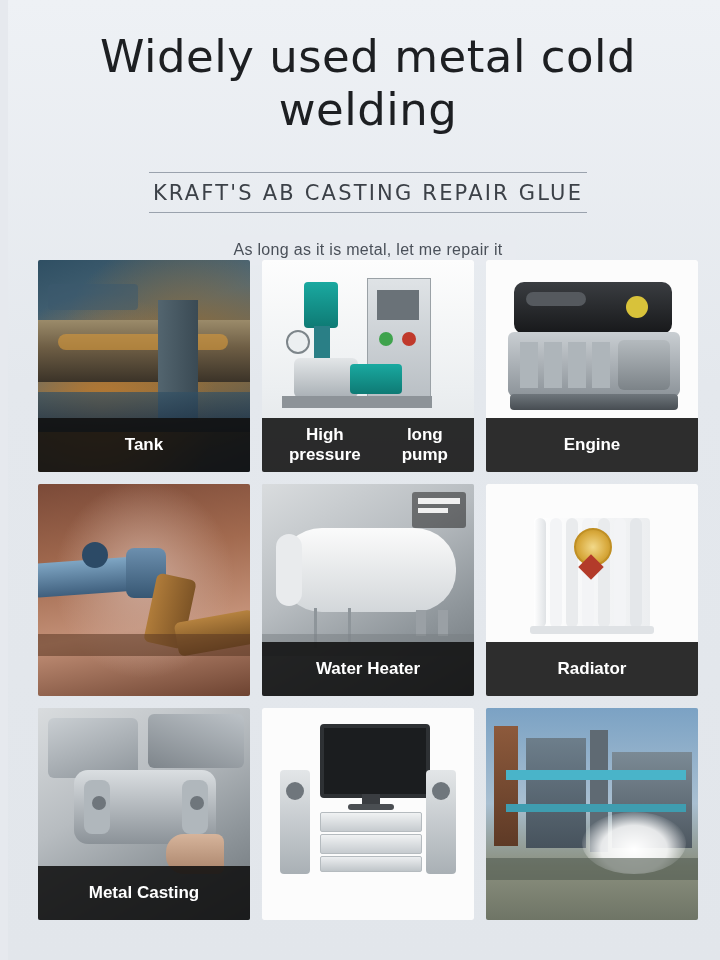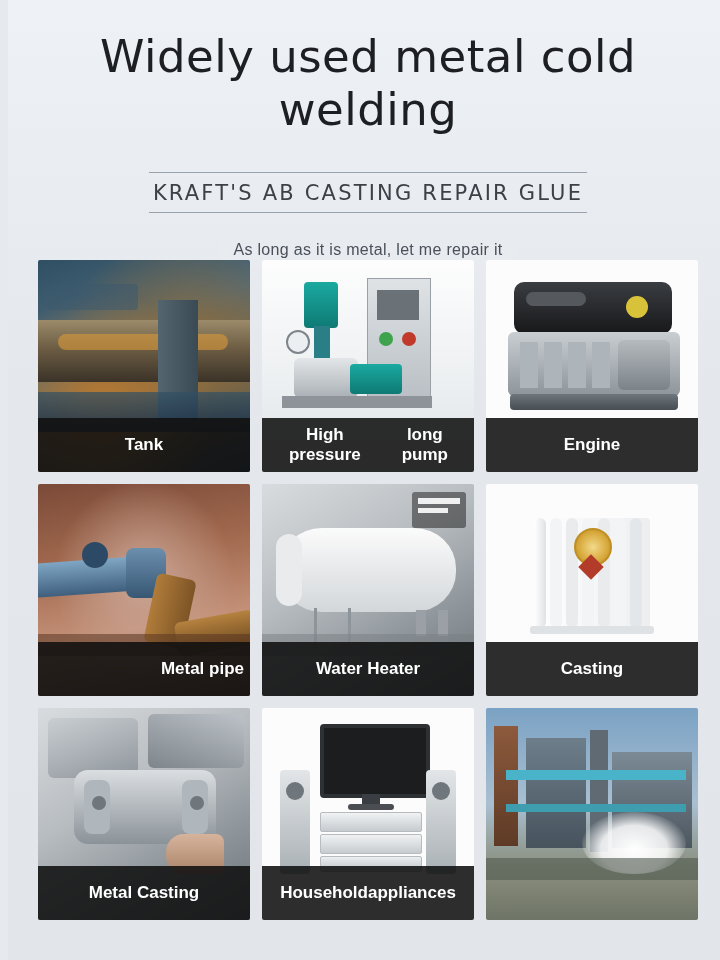--- a/index.html
+++ b/index.html
@@ -215,21 +215,20 @@
     <div class="card">
       <div class="photo">
         <div class="bg-soil"></div>
         <div class="shape" style="left:-6px;top:76px;width:110px;height:34px;background:linear-gradient(180deg,#7fa6c4,#3f5f7d);border-radius:6px;transform:rotate(-4deg);"></div>
         <div class="shape" style="left:88px;top:64px;width:40px;height:50px;background:linear-gradient(180deg,#6c8fae,#375773);border-radius:8px;"></div>
         <div class="shape" style="left:112px;top:92px;width:40px;height:70px;background:linear-gradient(90deg,#b07c3a,#7d5426);border-radius:6px;transform:rotate(12deg);"></div>
         <div class="shape" style="left:138px;top:132px;width:80px;height:34px;background:linear-gradient(180deg,#b5823f,#6f4a1f);border-radius:6px;transform:rotate(-10deg);"></div>
         <div class="shape" style="left:44px;top:58px;width:26px;height:26px;background:#2c4a66;border-radius:50%;"></div>
         <div class="shape" style="left:0;top:150px;width:212px;height:22px;background:rgba(90,55,35,0.55);"></div>
       </div>
-      <div class="caption bold">Metal pipe</div>
     </div>
 
     <div class="card">
       <div class="photo">
         <div class="bg-grayphoto"></div>
         <div class="shape" style="left:18px;top:44px;width:176px;height:84px;background:linear-gradient(180deg,#fbfbfb,#d3d7da);border-radius:42px/40px;"></div>
         <div class="shape" style="left:14px;top:50px;width:26px;height:72px;background:#e9ebed;border-radius:14px;"></div>
         <div class="shape" style="left:150px;top:8px;width:54px;height:36px;background:rgba(40,40,40,0.55);border-radius:3px;"></div>
         <div class="shape" style="left:156px;top:14px;width:42px;height:6px;background:#f0f0f0;"></div>
         <div class="shape" style="left:156px;top:24px;width:30px;height:5px;background:#f0f0f0;"></div>
@@ -244,21 +243,21 @@
 
     <div class="card">
       <div class="photo">
         <div class="bg-white"></div>
         <div class="shape" style="left:48px;top:34px;width:116px;height:110px;background:linear-gradient(90deg,#ffffff,#eceef0);border-radius:4px;"></div>
         <div class="shape" style="left:48px;top:34px;width:12px;height:110px;background:linear-gradient(90deg,#fff,#dfe2e5);border-radius:6px;box-shadow:16px 0 0 #f3f4f6,32px 0 0 #e9ebed,48px 0 0 #f3f4f6,64px 0 0 #e9ebed,80px 0 0 #f3f4f6,96px 0 0 #e4e7ea;"></div>
         <div class="shape" style="left:88px;top:44px;width:34px;height:34px;background:radial-gradient(circle,#f2d98a 0%,#d8a93c 60%,#b2871f 100%);border-radius:50%;border:2px solid #c08f23;"></div>
         <div class="shape" style="left:96px;top:74px;width:18px;height:18px;background:#b33b2a;transform:rotate(45deg);"></div>
         <div class="shape" style="left:44px;top:142px;width:124px;height:8px;background:#dfe2e5;border-radius:3px;"></div>
       </div>
-      <div class="caption">Casting</div>
+      <div class="caption">Radiator</div>
     </div>
 
     <div class="card">
       <div class="photo">
         <div class="bg-grayphoto"></div>
         <div class="shape" style="left:10px;top:10px;width:90px;height:60px;background:linear-gradient(160deg,#c9ced2,#8e959b);border-radius:6px;"></div>
         <div class="shape" style="left:110px;top:6px;width:96px;height:54px;background:linear-gradient(200deg,#bcc2c7,#7e858b);border-radius:6px;"></div>
         <div class="shape" style="left:36px;top:62px;width:142px;height:74px;background:linear-gradient(180deg,#dadee1,#8b9298);border-radius:14px;"></div>
         <div class="shape" style="left:46px;top:72px;width:26px;height:54px;background:#b0b7bc;border-radius:8px;"></div>
         <div class="shape" style="left:144px;top:72px;width:26px;height:54px;background:#b0b7bc;border-radius:8px;"></div>
@@ -276,25 +275,20 @@
         <div class="shape" style="left:100px;top:86px;width:18px;height:12px;background:#3a3d41;"></div>
         <div class="shape" style="left:86px;top:96px;width:46px;height:6px;background:#4a4e52;border-radius:3px;"></div>
         <div class="shape" style="left:18px;top:62px;width:30px;height:104px;background:linear-gradient(180deg,#e3e6e8,#a9b0b5);border-radius:4px;"></div>
         <div class="shape" style="left:164px;top:62px;width:30px;height:104px;background:linear-gradient(180deg,#e3e6e8,#a9b0b5);border-radius:4px;"></div>
         <div class="shape" style="left:24px;top:74px;width:18px;height:18px;background:#6f767c;border-radius:50%;"></div>
         <div class="shape" style="left:170px;top:74px;width:18px;height:18px;background:#6f767c;border-radius:50%;"></div>
         <div class="shape" style="left:58px;top:104px;width:100px;height:18px;background:linear-gradient(180deg,#f0f2f3,#c6cbcf);border:1px solid #b5bbbf;border-radius:2px;"></div>
         <div class="shape" style="left:58px;top:126px;width:100px;height:18px;background:linear-gradient(180deg,#f0f2f3,#c6cbcf);border:1px solid #b5bbbf;border-radius:2px;"></div>
         <div class="shape" style="left:58px;top:148px;width:100px;height:14px;background:linear-gradient(180deg,#eceef0,#bfc5c9);border:1px solid #b5bbbf;border-radius:2px;"></div>
       </div>
-      <div class="caption two-line">
-        <span>Household</span>
-          <br>
-        <span>appliances</span>
-      </div>
     </div>
 
     <div class="card">
       <div class="photo">
         <div class="bg-industry"></div>
         <div class="shape" style="left:8px;top:18px;width:24px;height:120px;background:linear-gradient(180deg,#8d5a3c,#5e3a26);"></div>
         <div class="shape" style="left:40px;top:30px;width:60px;height:110px;background:linear-gradient(180deg,#6d7e8b,#47535d);"></div>
         <div class="shape" style="left:104px;top:22px;width:18px;height:122px;background:#5f6a73;"></div>
         <div class="shape" style="left:126px;top:44px;width:80px;height:96px;background:linear-gradient(180deg,#7b8a95,#4d5760);"></div>
         <div class="shape" style="left:20px;top:62px;width:180px;height:10px;background:#49b4c9;"></div>

